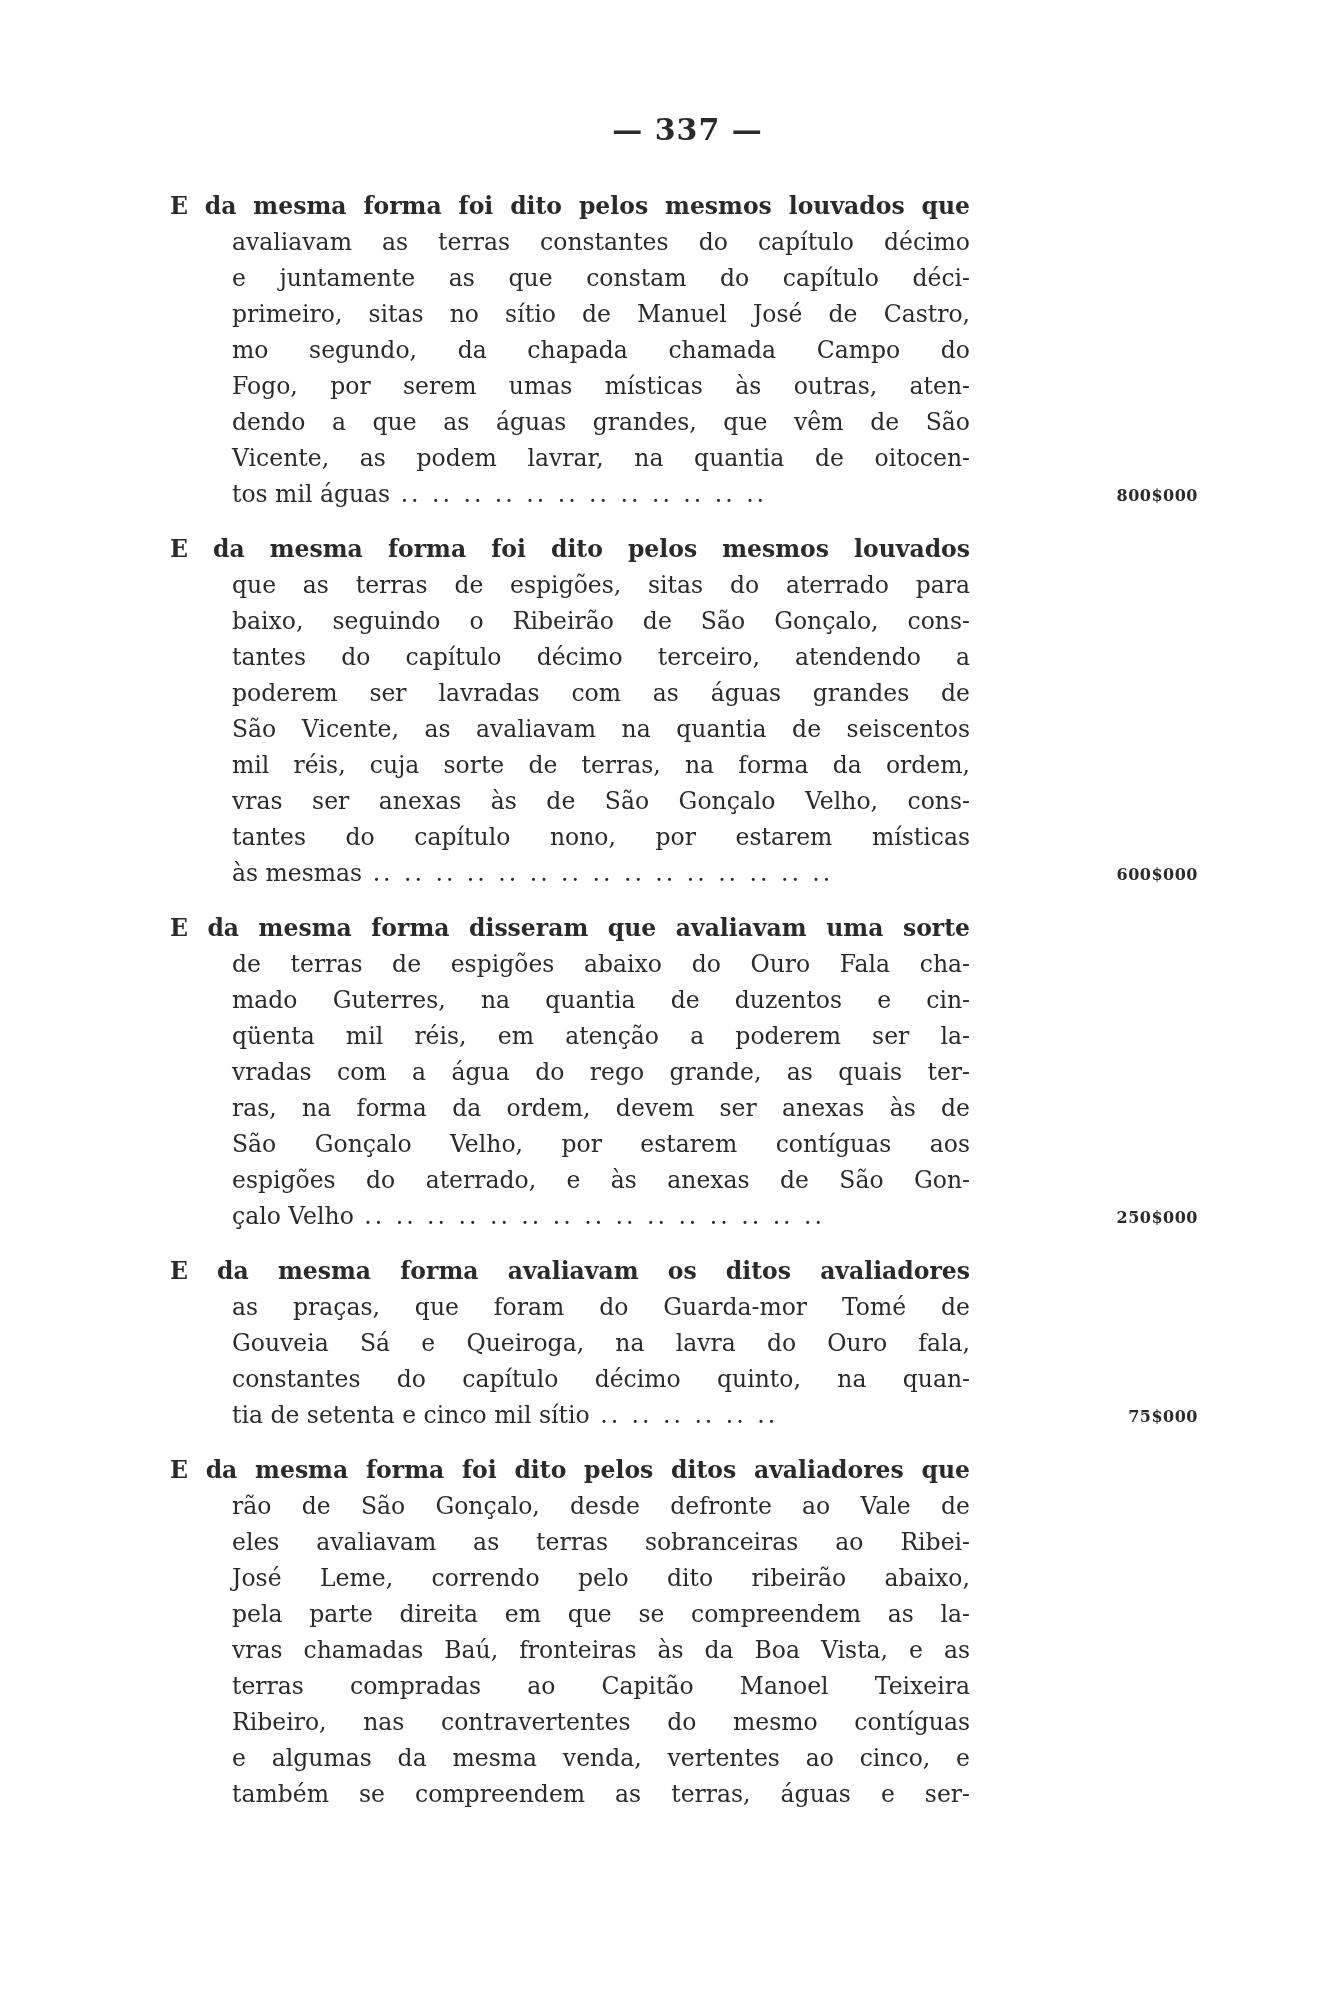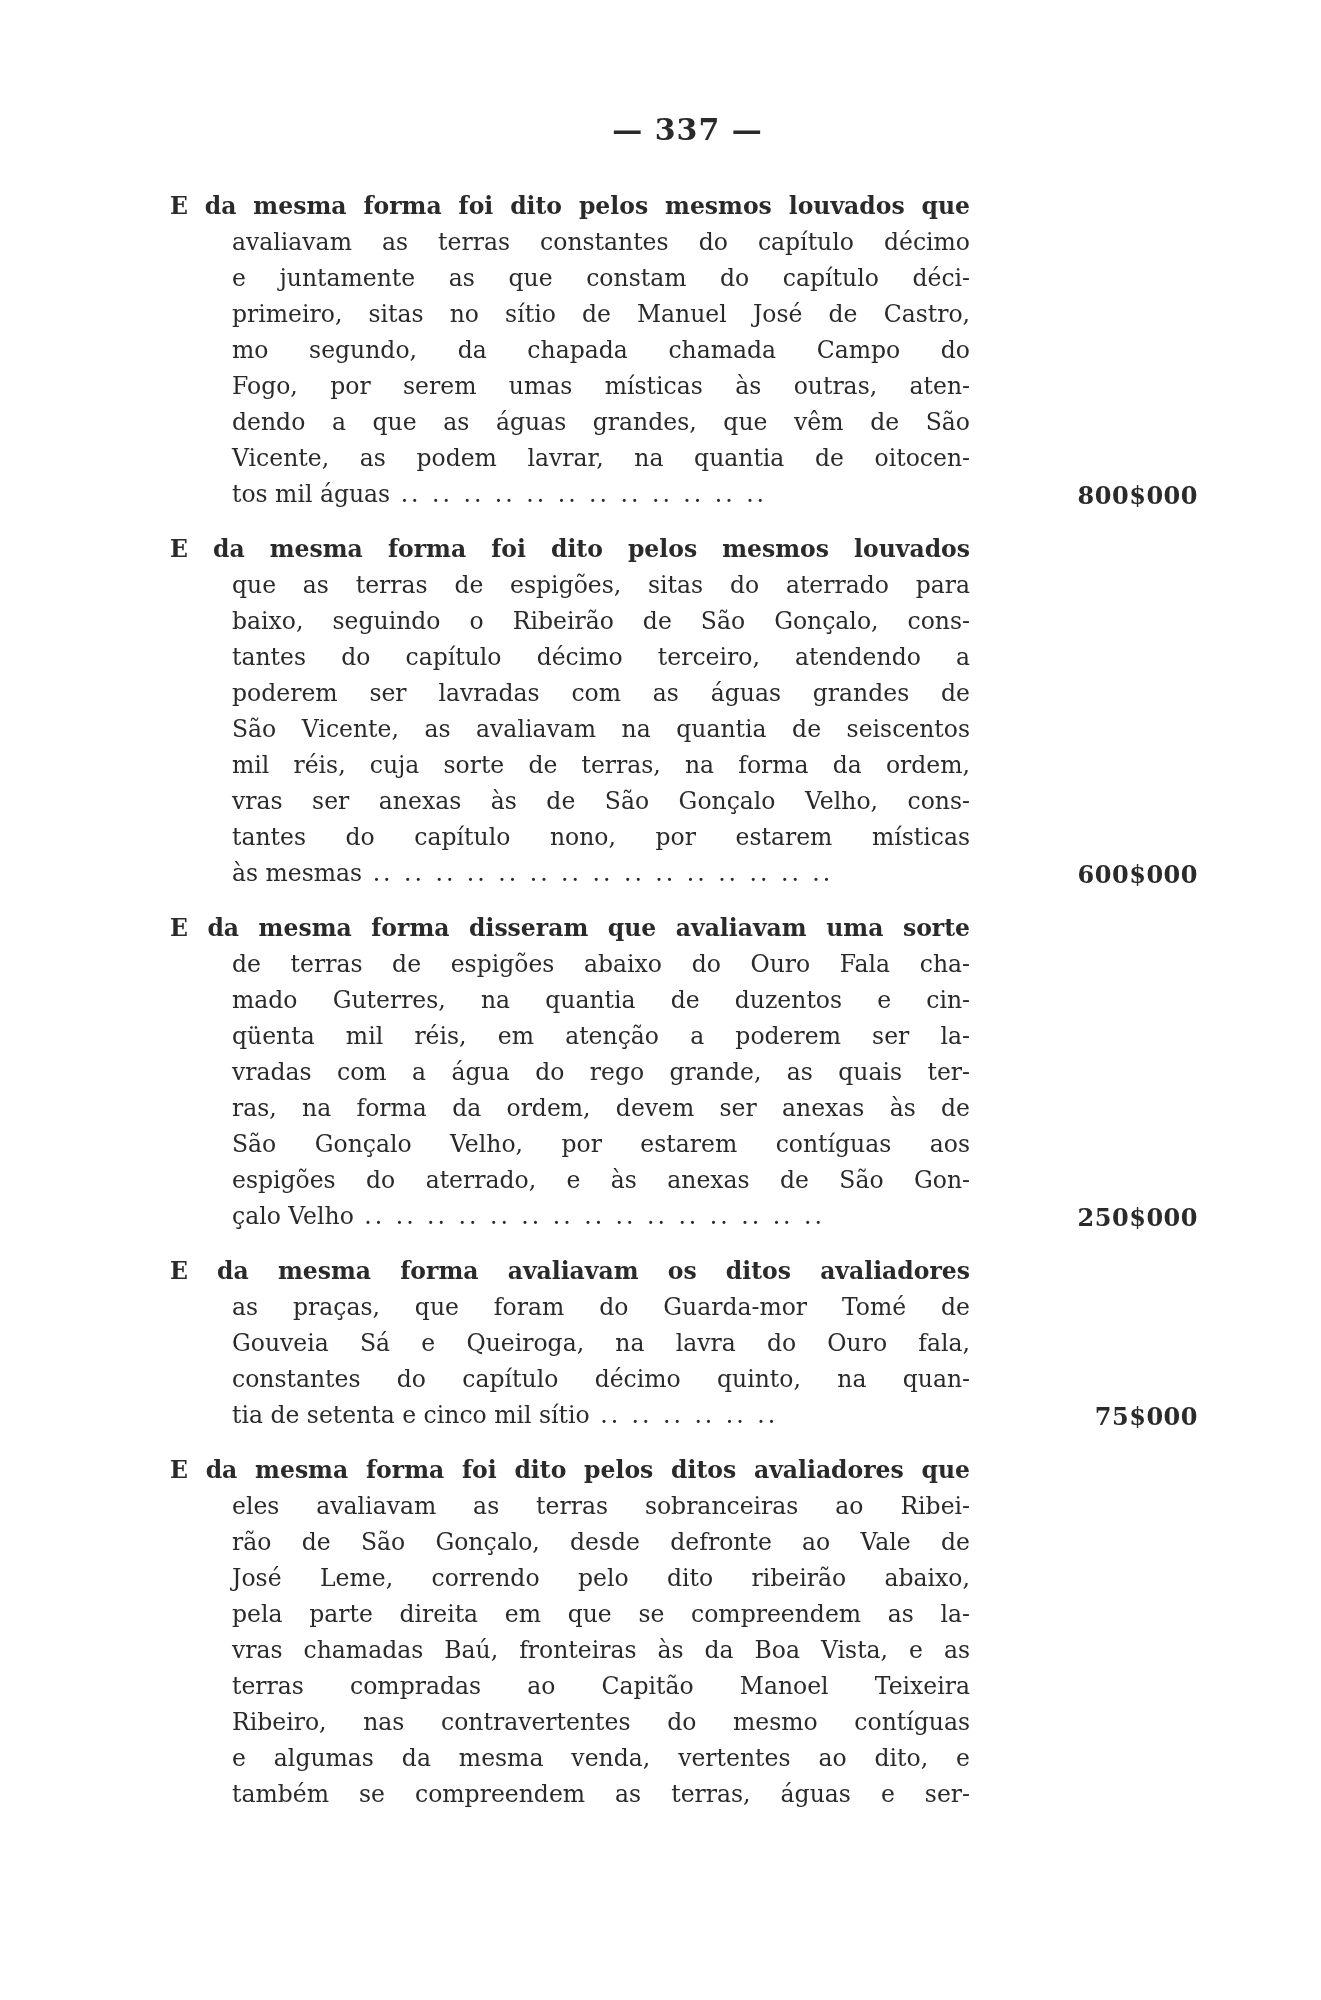--- a/index.html
+++ b/index.html
@@ -7,21 +7,21 @@
          font-family: "DejaVu Serif", "Liberation Serif", serif; color: #2a2a2a; }
   .page-number { position: absolute; top: 112px; left: 0; width: 1321px; text-align: center;
                  font-size: 30px; font-weight: bold; letter-spacing: 1px; margin-left: 27px; }
   .body { position: absolute; top: 188px; left: 170px; width: 1040px; }
   .entry { margin-bottom: 19px; }
   .line { position: relative; height: 36px; line-height: 36px; font-size: 23.5px; white-space: nowrap; }
   .line .txt { position: absolute; left: 62px; width: 738px; text-align: justify; text-align-last: justify; display: block; }
   .line.first .txt { left: 0; width: 800px; font-weight: bold; }
   .line.last .txt { text-align-last: left; }
   .leader { letter-spacing: 3px; }
-  .amount { position: absolute; right: 12px; top: 2px; font-weight: bold; font-size: 24px; letter-spacing: 0.5px; }
+  .amount { position: absolute; right: 12px; top: 2px; font-weight: bold; font-size: 16px; letter-spacing: 0.5px; }
 </style>
 </head>
 <body>
 
 <div class="page-number">— 337 —</div>
 
 <div class="body">
 
   <div class="entry">
     <div class="line first">
@@ -136,41 +136,41 @@
       <span class="txt"><span>tia de setenta e cinco mil sítio</span><span class="leader"> .. .. .. .. .. ..</span></span>
       <span class="amount">75$000</span>
     </div>
   </div>
 
   <div class="entry">
     <div class="line first">
         <span class="txt">E da mesma forma foi dito pelos ditos avaliadores que</span>
       </div>
     <div class="line">
-        <span class="txt">eles avaliavam as terras sobranceiras ao Ribei-</span>
+        <span class="txt">rão de São Gonçalo, desde defronte ao Vale de</span>
       </div>
     <div class="line">
-        <span class="txt">rão de São Gonçalo, desde defronte ao Vale de</span>
+        <span class="txt">eles avaliavam as terras sobranceiras ao Ribei-</span>
       </div>
     <div class="line">
         <span class="txt">José Leme, correndo pelo dito ribeirão abaixo,</span>
       </div>
     <div class="line">
         <span class="txt">pela parte direita em que se compreendem as la-</span>
       </div>
     <div class="line">
         <span class="txt">vras chamadas Baú, fronteiras às da Boa Vista, e as</span>
       </div>
     <div class="line">
         <span class="txt">terras compradas ao Capitão Manoel Teixeira</span>
       </div>
     <div class="line">
         <span class="txt">Ribeiro, nas contravertentes do mesmo contíguas</span>
       </div>
     <div class="line">
-        <span class="txt">e algumas da mesma venda, vertentes ao dito, e</span>
+        <span class="txt">e algumas da mesma venda, vertentes ao cinco, e</span>
       </div>
     <div class="line">
         <span class="txt">também se compreendem as terras, águas e ser-</span>
       </div>
   </div>
 
 </div>
 
 </body></html>

